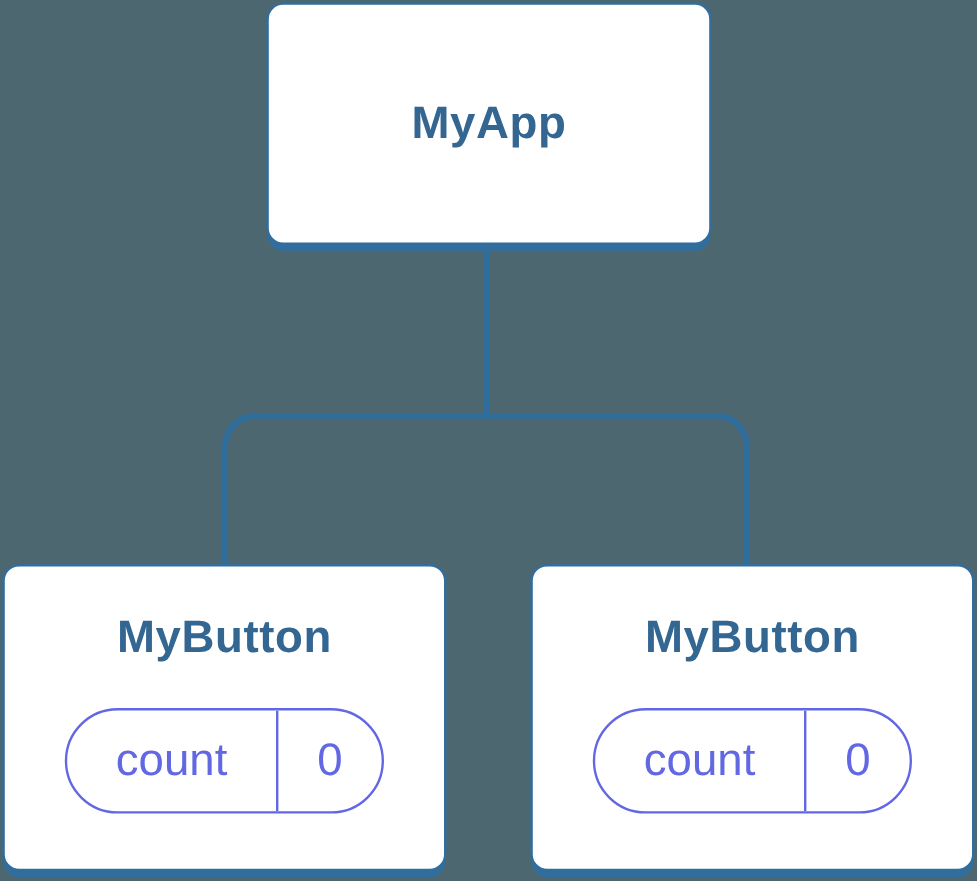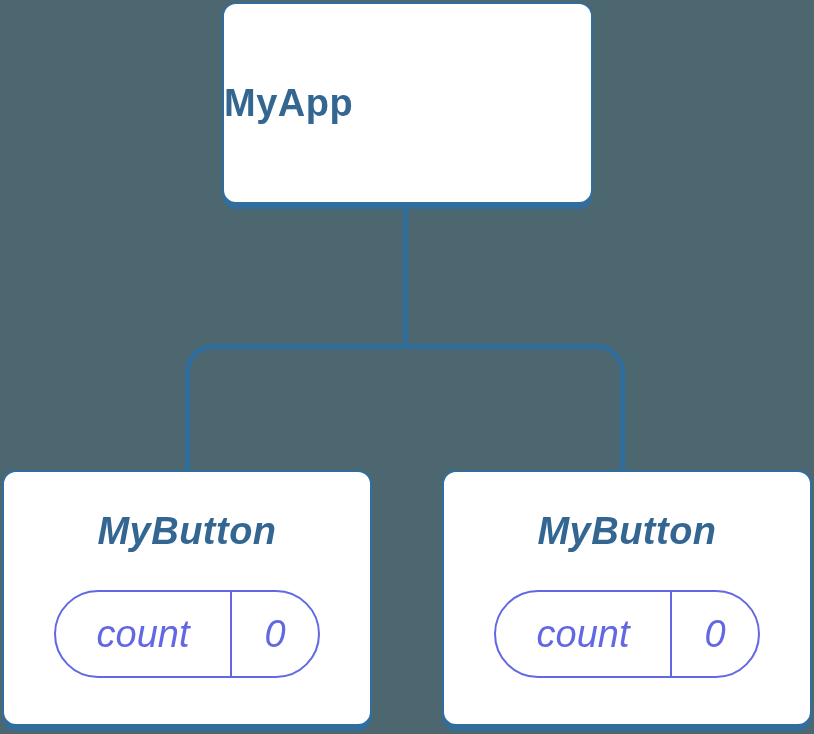--- a/index.html
+++ b/index.html
@@ -40,28 +40,27 @@
   .card{
     position:absolute;
     background:var(--card-bg);
     border:2.5px solid var(--card-border);
     border-radius:14px;
     box-shadow:0 6px 0 -1px var(--card-border);
   }
   .card.root{
     left:222px;top:2px;
     width:371px;height:202px;
-    display:flex;align-items:center;justify-content:flex-start;
+    display:flex;align-items:center;justify-content:center;
   }
   .card.child{
     top:470px;
     width:370px;height:256px;
     display:flex;flex-direction:column;align-items:center;
     padding-top:36px;
-    font-style:italic;
   }
   .card.child.left{left:2px;}
   .card.child.right{left:442px;}
   .title{
     color:var(--title-text);
     font-size:38px;
     font-weight:600;
     line-height:46px;
     letter-spacing:0.5px;
     white-space:nowrap;

